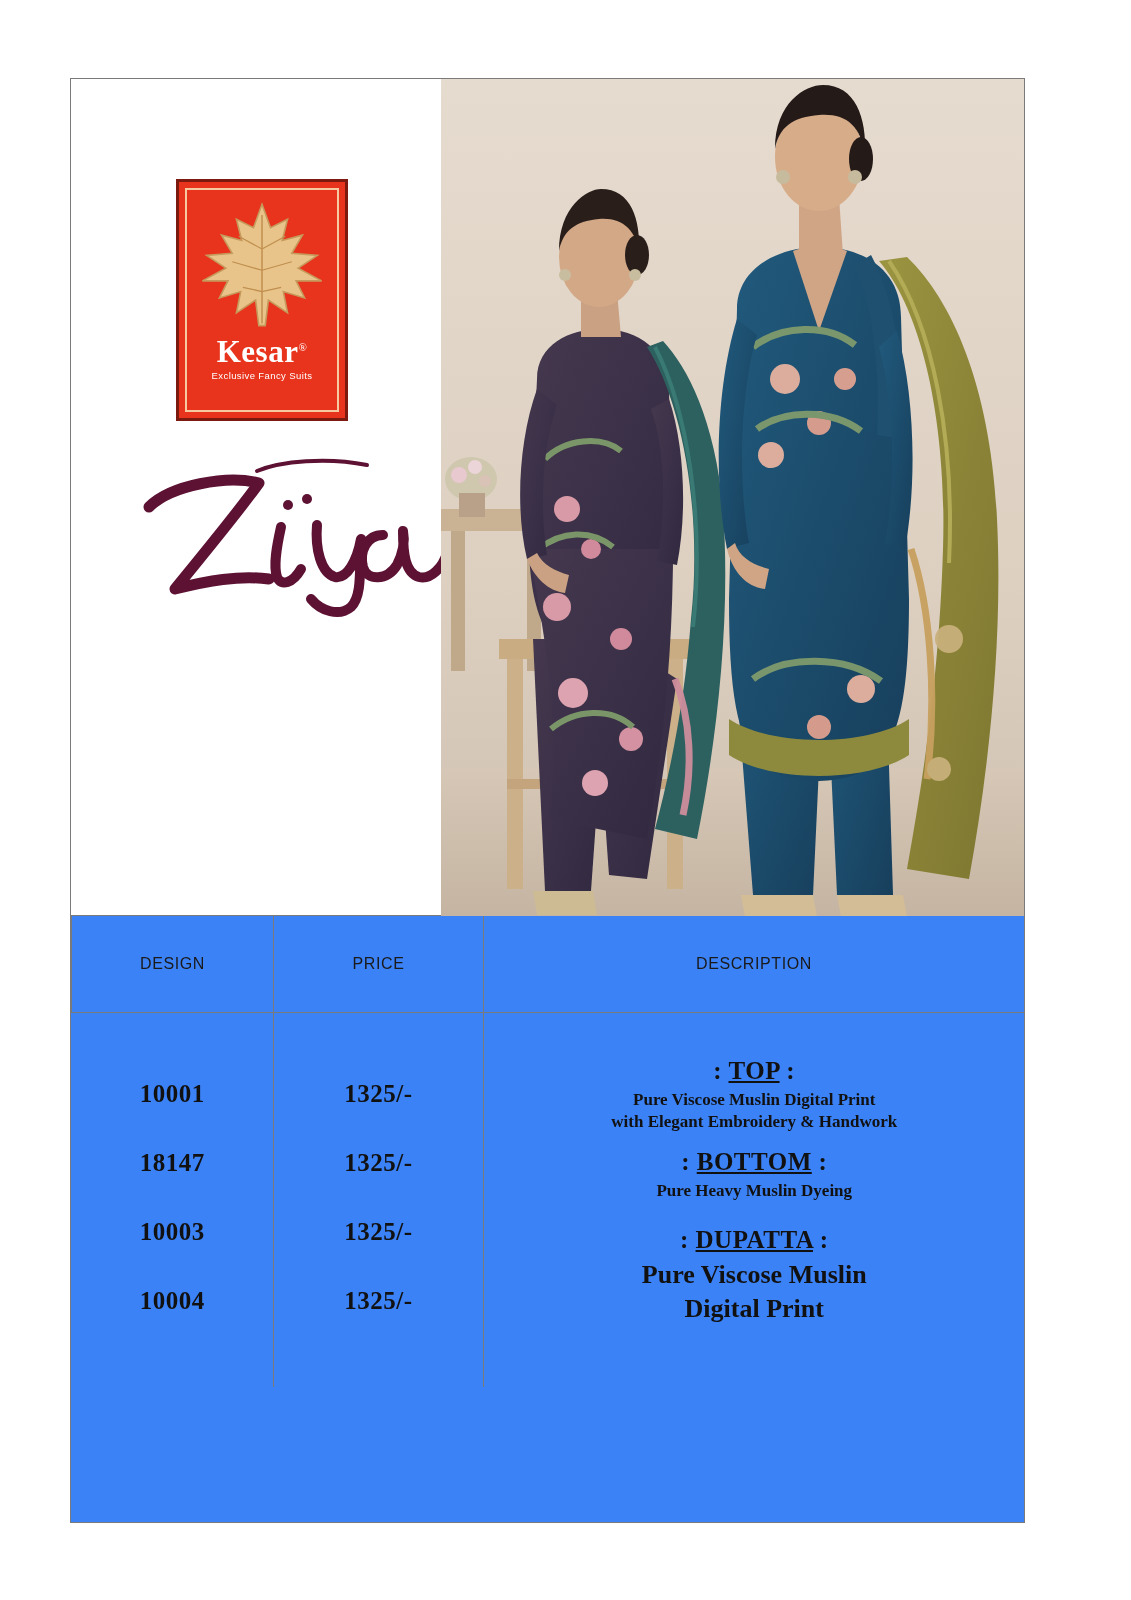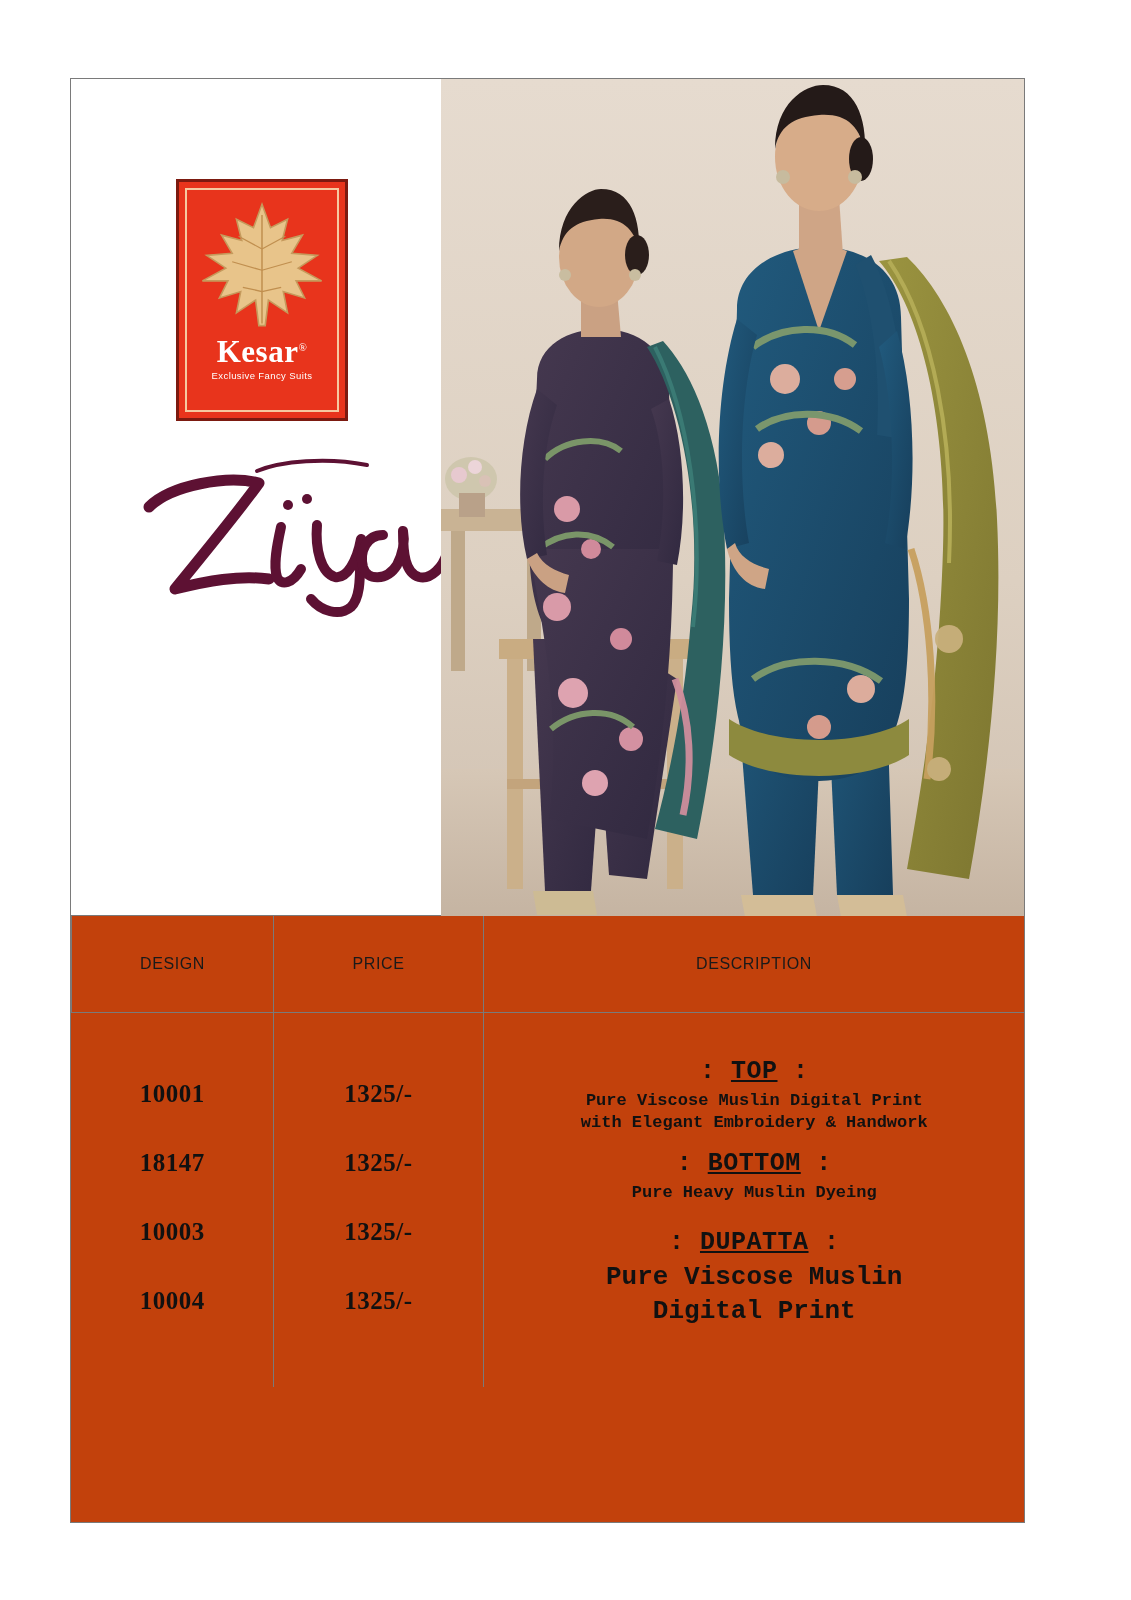--- a/index.html
+++ b/index.html
@@ -16,21 +16,21 @@
   }
 
   .page {
     position: absolute;
     left: 70px;
     top: 78px;
     width: 955px;
     height: 1445px;
     border: 1px solid #7a7a7a;
     box-sizing: border-box;
-    background: #c2410c;
+    background: #3b82f6;
   }
 
   
   .top-area {
     position: relative;
     height: 837px;
     width: 100%;
     box-sizing: border-box;
     border-bottom: 1px solid #7a7a7a;
   }
@@ -153,21 +153,21 @@
     font-weight: bold;
     font-size: 25px;
     color: #111111;
     line-height: 1;
     padding: 0;
     margin-bottom: 44px;
     letter-spacing: 0.5px;
   }
 
   .desc {
-    font-family: Liberation Mono, monospace;
+    font-family: Liberation Serif, serif;
     color: #111111;
     padding: 30px 18px 10px 18px;
     text-align: center;
   }
   .desc .hl {
     font-size: 25px;
     font-weight: bold;
     margin-top: 14px;
     margin-bottom: 4px;
     letter-spacing: 0.5px;

